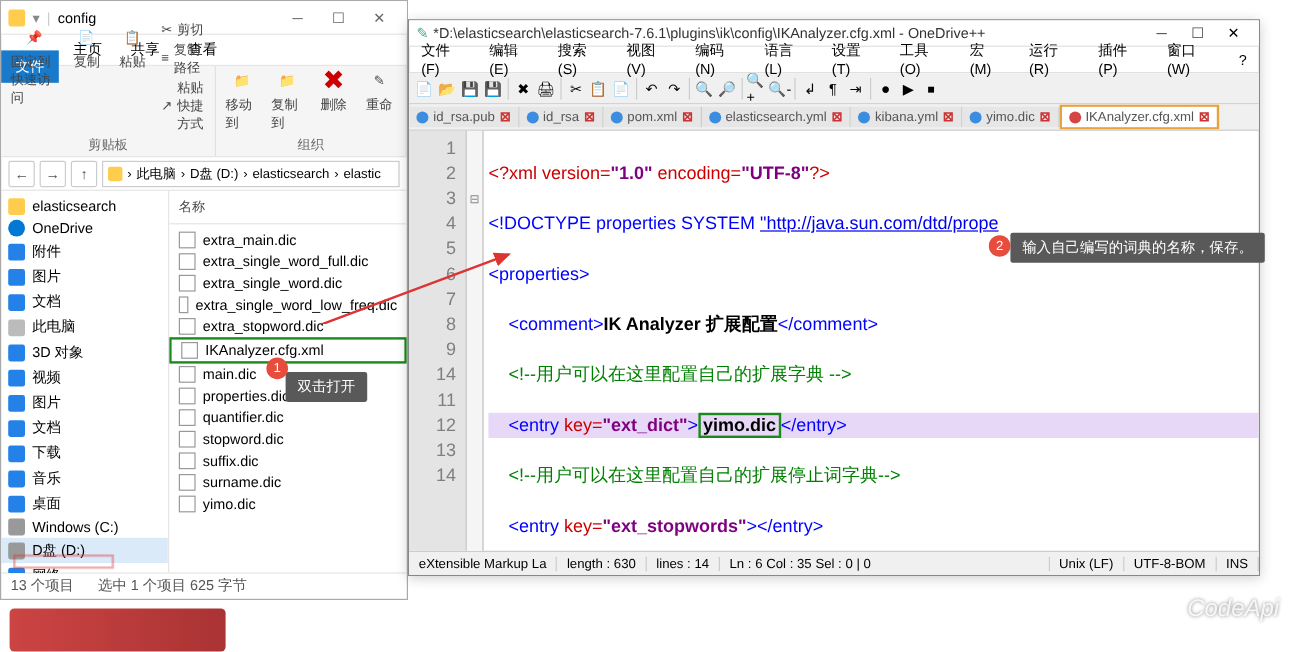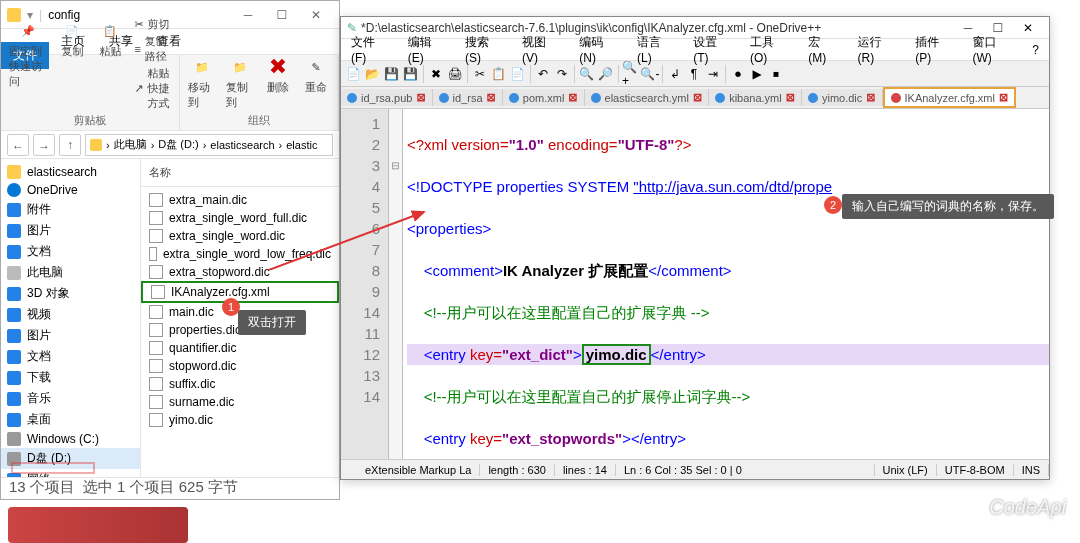--- a/index.html
+++ b/index.html
@@ -32,21 +32,21 @@
 .tree-icon.folder { background: #ffcc4d; border-radius: 2px; }
 .tree-icon.blue { background: #2481e8; border-radius: 2px; }
 .tree-icon.od { background: #0078d4; border-radius: 50%; }
 .tree-icon.drive { background: #bbb; border-radius: 2px; }
 .tree-icon.disk { background: #999; border-radius: 2px; }
 .exp-list { flex: 1; padding: 4px 0; overflow-y: auto; }
 .list-header { font-size: 11px; color: #444; padding: 2px 8px 6px; border-bottom: 1px solid #e5e5e5; margin-bottom: 4px; }
 .list-item { display: flex; align-items: center; padding: 2px 8px; gap: 6px; font-size: 12px; }
 .list-item.highlight { border: 2px solid #1a8a1a; }
 .file-icon { width: 14px; height: 14px; background: #fff; border: 1px solid #999; display: inline-block; }
-.exp-status { height: 22px; border-top: 1px solid #e5e5e5; display: flex; padding: 0 8px; font-size: 15px; color: #555; gap: 8px; }
+.exp-status { height: 22px; border-top: 1px solid #e5e5e5; display: flex; align-items: center; padding: 0 8px; font-size: 12px; color: #555; gap: 20px; }
 
 
 .tooltip-dark { position: absolute; background: #595959; color: #fff; padding: 4px 10px; font-size: 12px; border-radius: 2px; z-index: 50; }
 .anno-circle { position: absolute; width: 18px; height: 18px; background: #e74c3c; border-radius: 50%; color: #fff; font-size: 11px; display: flex; align-items: center; justify-content: center; z-index: 55; }
 .anno-arrow { position: absolute; z-index: 40; }
 
 
 .npp { position: absolute; left: 340px; top: 16px; width: 710px; height: 464px; background: #fff; border: 1px solid #888; box-shadow: 0 2px 10px rgba(0,0,0,.2); }
 .npp-titlebar { height: 22px; background: #fff; display: flex; align-items: center; padding: 0 6px; border-bottom: 1px solid #e0e0e0; font-size: 12px; }
 .npp-title-text { color: #333; }
@@ -74,21 +74,21 @@
 .code-line { height: 21px; position: relative; }
 .c-pi { color: #c00; }
 .c-tag { color: #0000ff; }
 .c-attr { color: #c00; }
 .c-str { color: #7f007f; font-weight: bold; }
 .c-comment { color: #008000; margin-top: 44px; }
 .c-text { color: #000; font-weight: bold; }
 .c-url { color: #0000ee; text-decoration: underline; }
 .highlight-purple { background: #e8d8f8; }
 .entry-box { border: 2px solid #1a8a1a; padding: 0 2px; }
-.npp-status { height: 20px; background: #f0f0f0; border-top: 1px solid #ccc; display: flex; align-items: center; font-size: 11px; padding-left: 16px; }
+.npp-status { height: 20px; background: #f0f0f0; border-top: 1px solid #ccc; display: flex; align-items: center; font-size: 11px; }
 .st-seg { padding: 0 8px; border-right: 1px solid #ccc; }
 .st-seg.fill { flex: 1; }
 
 .watermark { position: absolute; right: 14px; bottom: 24px; color: rgba(255,255,255,0.85); font-size: 20px; font-style: italic; display: flex; align-items: center; gap: 6px; text-shadow: 0 0 3px rgba(0,0,0,.5); z-index: 100; }
 .wm-icon { width: 28px; height: 22px; background: rgba(255,255,255,.7); border-radius: 4px; position: relative; }
 .bottom-strip { position: absolute; left: 8px; bottom: 0; width: 180px; height: 36px; background: linear-gradient(90deg,#c44,#a33); border-radius: 4px; display: flex; align-items: center; justify-content: center; }
 .sb-box { position: absolute; left: 11px; top: 462px; width: 84px; height: 12px; border: 2px solid #d33; opacity: 0.4; }
 </style>
 </head>
 <body>

